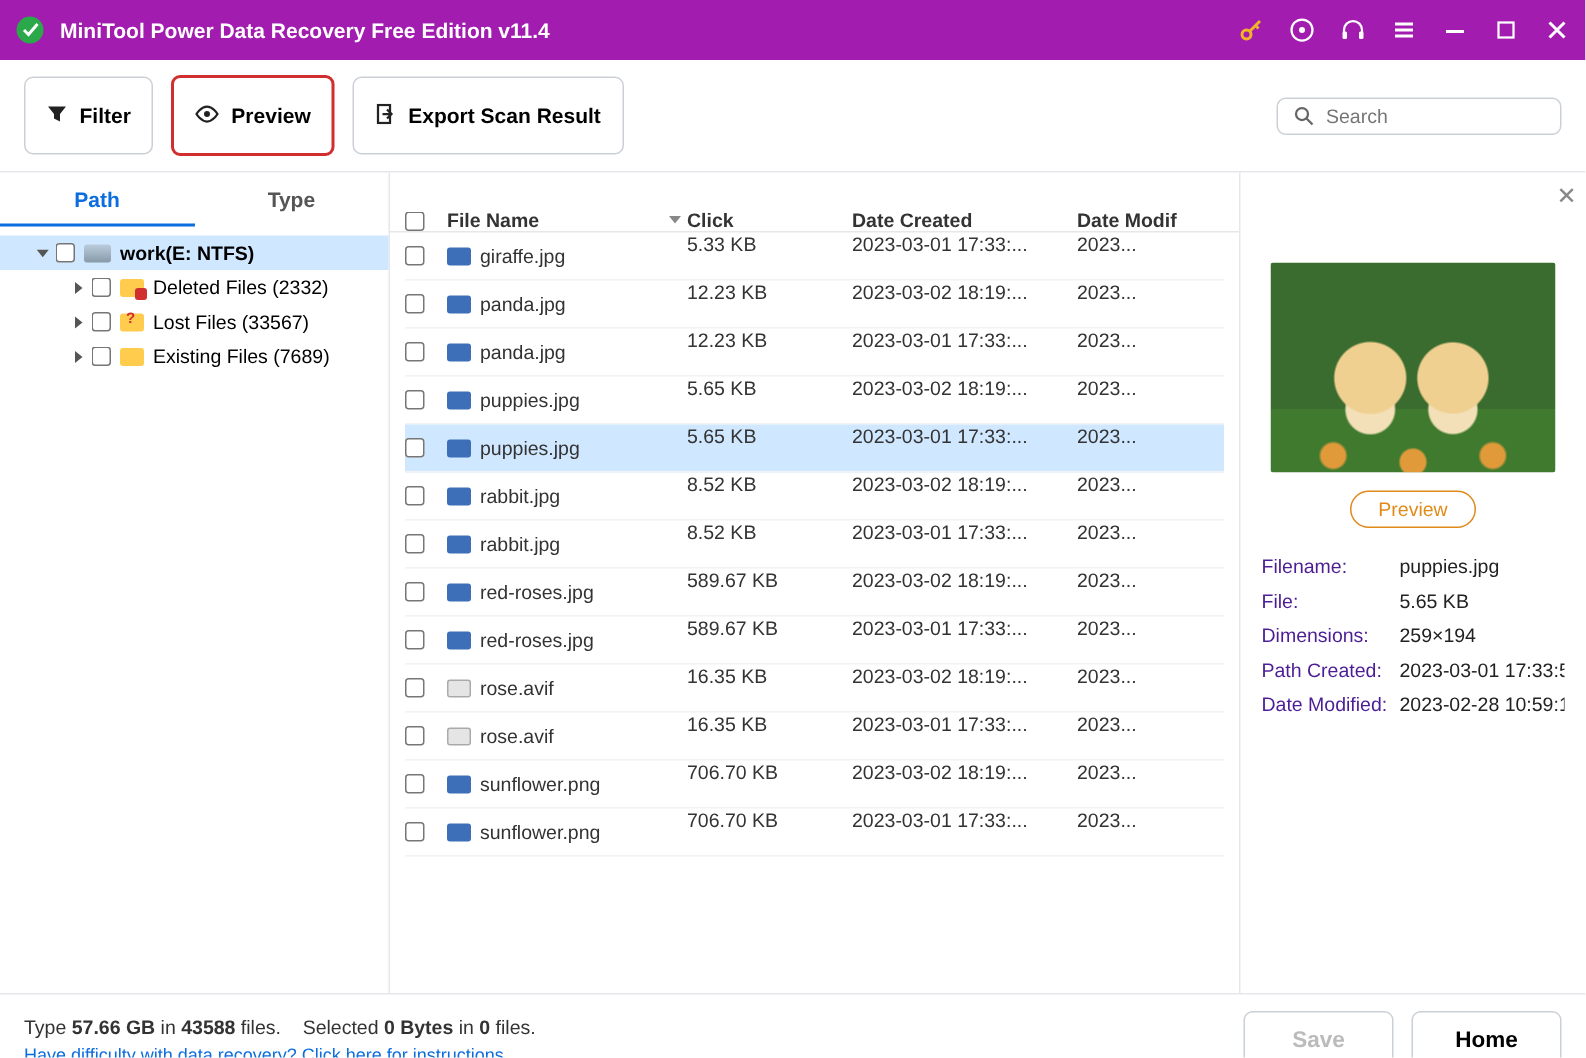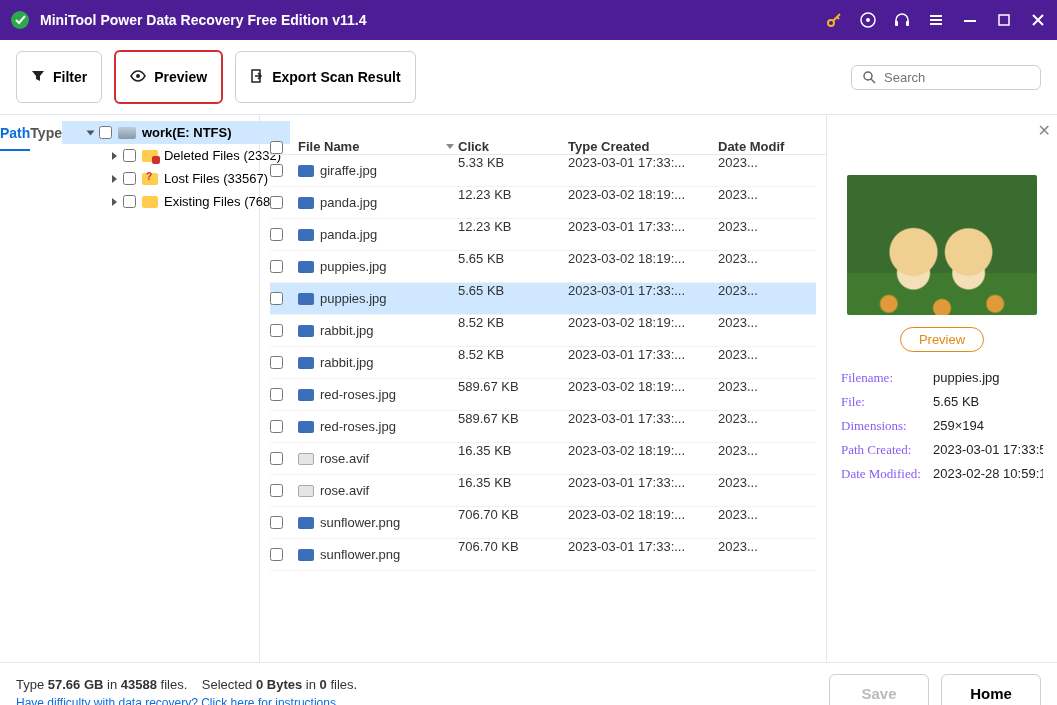--- a/index.html
+++ b/index.html
@@ -1,29 +1,29 @@
 <!DOCTYPE html>
 <html><head>
 <meta charset="utf-8">
 <style>
   * { box-sizing: border-box; margin: 0; padding: 0; font-family: -apple-system, BlinkMacSystemFont, "Segoe UI", Arial, sans-serif; }
   html, body { width: 1057px; height: 705px; overflow: hidden; background: #fff; }
-  .titlebar { height: 40px; background: #4c1d95; color: #fff; display: flex; align-items: center; padding: 0 10px; font-size: 14px; }
+  .titlebar { height: 40px; background: #a21caf; color: #fff; display: flex; align-items: center; padding: 0 10px; font-size: 14px; }
   .titlebar .logo { width: 20px; height: 20px; margin-right: 10px; }
   .titlebar .title { flex: 0 0 auto; font-weight: 600; }
   .titlebar .spacer { flex: 1; }
   .titlebar .tb-icons { display: flex; gap: 16px; align-items: center; }
   .titlebar .tb-icons span { display: inline-flex; align-items: center; justify-content: center; width: 18px; height: 18px; cursor: pointer; }
   .toolbar { display: flex; align-items: center; padding: 10px 16px; gap: 12px; border-bottom: 1px solid #e5e7eb; }
   .btn { display: inline-flex; align-items: flex-start; gap: 8px; border: 1px solid #cbd0d6; background: #fff; border-radius: 6px; padding: 17px 14px; font-size: 14px; font-weight: 600; cursor: pointer; }
   .btn.highlight { border: 2px solid #d12f2f; }
   .toolbar .searchbox { margin-left: auto; display: flex; align-items: center; gap: 8px; border: 1px solid #cbd0d6; border-radius: 6px; padding: 4px 10px; width: 190px; }
   .toolbar .searchbox input { border: none; outline: none; font-size: 13px; flex: 1; background: transparent; }
   .content { display: flex; height: calc(100% - 40px - 56px - 62px); }
-  .sidebar { width: 260px; border-right: 1px solid #e5e7eb; display: flex; flex-direction: row; }
+  .sidebar { width: 260px; border-right: 1px solid #e5e7eb; display: flex; flex-direction: column; }
   .tabs { display: flex; height: 36px; }
   .tab { flex: 1; text-align: center; line-height: 36px; font-size: 14px; font-weight: 600; color: #555; cursor: pointer; border-bottom: 2px solid transparent; }
   .tab.active { color: #0b6dde; border-bottom-color: #0b6dde; }
   .tree { padding: 6px 0; font-size: 13px; }
   .tree-row { display: flex; align-items: center; gap: 6px; padding: 4px 8px; white-space: nowrap; cursor: pointer; }
   .tree-row.selected { background: #cfe7ff; font-weight: 700; }
   .tree-row .indent-1 { width: 12px; }
   .tree-row .indent-2 { width: 36px; }
   .tree-row input[type=checkbox] { width: 13px; height: 13px; }
   .caret { display:inline-block; width:0; height:0; border-top:4px solid transparent; border-bottom:4px solid transparent; border-left:5px solid #555; transform: none; }
@@ -60,21 +60,21 @@
       radial-gradient(circle at 35% 70%, #f3e0b8 0 10%, transparent 11%),
       radial-gradient(circle at 64% 70%, #f3e0b8 0 10%, transparent 11%),
       radial-gradient(circle at 50% 95%, #e09a3a 0 5%, transparent 6%),
       radial-gradient(circle at 22% 92%, #e09a3a 0 4%, transparent 5%),
       radial-gradient(circle at 78% 92%, #e09a3a 0 4%, transparent 5%),
       linear-gradient(to bottom, #3a6b2f 0 70%, #3f7a2e 70% 100%);
   }
   .preview-btn-row { text-align: center; margin-bottom: 18px; }
   .preview-small-btn { display: inline-block; border: 1px solid #e08a1a; color: #e08a1a; background: #fff; border-radius: 14px; padding: 4px 18px; font-size: 13px; cursor: pointer; }
   .meta-row { display: flex; margin-bottom: 8px; }
-  .meta-row .k { width: 92px; color: #8b5cf6; font-family: Liberation Serif, serif; }
+  .meta-row .k { width: 92px; color: #4c1d95; }
   .meta-row .v { flex: 1; color: #222; white-space:nowrap; overflow:hidden; }
   .statusbar { height: 62px; display: flex; align-items: center; padding: 8px 16px; border-top: 1px solid #e5e7eb; font-size: 13px; }
   .statusbar .left { display:flex; flex-direction:column; gap:4px; }
   .statusbar .left .line { color:#333; }
   .statusbar .left .line b { font-weight:700; }
   .statusbar .left a { color:#0b6dde; text-decoration: underline; font-size:12px; }
   .statusbar .spacer { flex:1; }
   .statusbar .big-btn { width:100px; height:40px; border:1px solid #cbd0d6; border-radius:6px; background:#fff; font-size:15px; font-weight:600; cursor:pointer; margin-left:12px; }
   .statusbar .big-btn.disabled { color:#bbb; cursor:not-allowed; }
   svg { display:block; }
@@ -216,21 +216,21 @@
   <div class="filegrid">
     <div class="grid-header">
       <div class="col-check">
           <input type="checkbox" style="">
         </div>
       <div class="col-name">
         <span>File Name</span>
         <span class="sort-caret"></span>
       </div>
       <div class="col-size">Click</div>
-      <div class="col-created">Type Created</div>
+      <div class="col-created">Date Created</div>
       <div class="col-modified">Date Modif</div>
     </div>
     <div class="grid-body" id="grid-body">
         <div class="grid-row">
           <div class="col-check">
             <input type="checkbox" style="">
           </div>
           <div class="col-name">
             <span class="file-icon img"></span>
             <span>giraffe.jpg</span>

